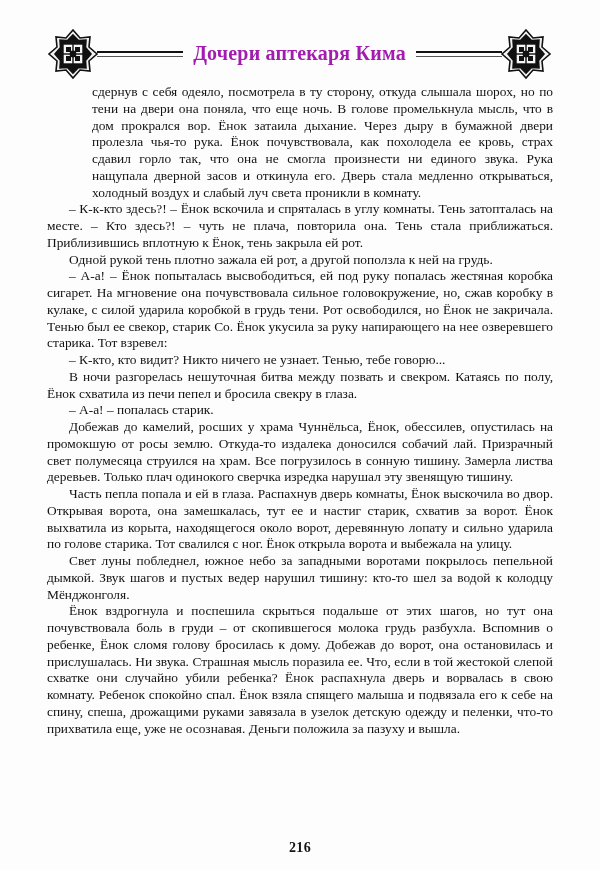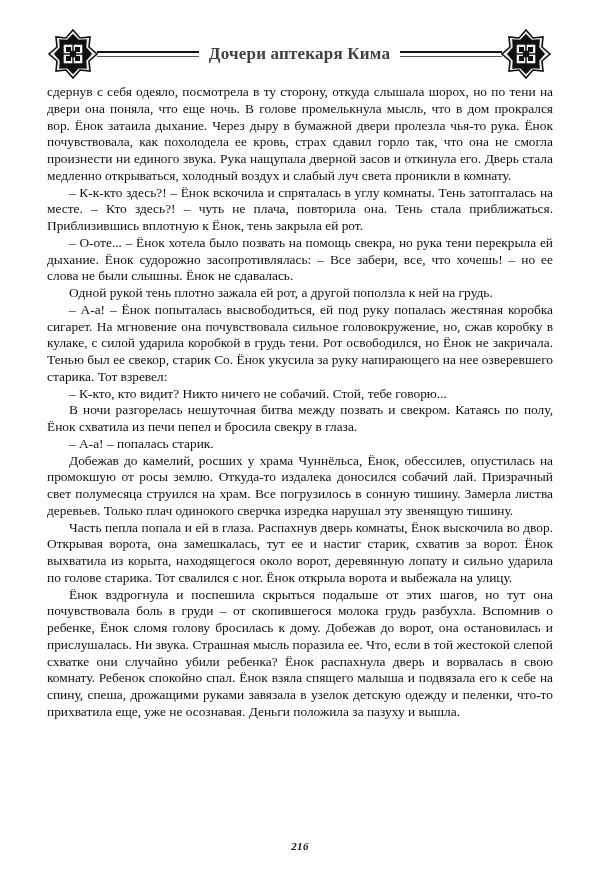--- a/index.html
+++ b/index.html
@@ -60,24 +60,24 @@
     background: #111;
   }
   .rule::before { top: 1px; }
   .rule::after  { top: 6px; height: 1px; background: #555; }
 
   .header-title {
     flex: 0 0 auto;
     padding: 0 12px;
     font-family: "Liberation Serif", "DejaVu Serif", serif;
     font-weight: bold;
-    font-size: 17px;
+    font-size: 20px;
     letter-spacing: 0.2px;
     white-space: nowrap;
-    color: #404040;
+    color: #a21caf;
     line-height: 1;
     transform: translateY(-1px);
   }
 
   
   .body-text {
     position: absolute;
     top: 84px;
     left: 47px;
     width: 506px;
@@ -89,34 +89,34 @@
     -webkit-font-smoothing: none;
   }
 
   .body-text p {
     margin: 0;
     text-indent: 22px;
     hyphens: manual;
   }
   .body-text p.no-indent {
     text-indent: 0;
+    margin-left: 45px;
   }
 
   
   .folio {
     position: absolute;
     left: 0;
     right: 0;
     top: 840px;
     text-align: center;
-    font-size: 11px;
+    font-size: 14px;
     font-weight: bold;
     color: #141414;
     letter-spacing: 0.3px;
-    font-style: italic;
   }
 </style>
 </head>
 <body>
 
 <div class="page">
 
   <div class="running-header">
 
     <span class="ornament">
@@ -157,26 +157,26 @@
           <rect x="28" y="28" width="5" height="5" fill="#111" stroke="none"></rect>
         </g>
       </svg>
     </span>
 
   </div>
 
   <div class="body-text">
     <p class="no-indent">сдернув с себя одеяло, посмотрела в ту сторону, откуда слышала шорох, но по тени на двери она поняла, что еще ночь. В голове промелькнула мысль, что в дом прокрался вор. Ёнок затаила дыхание. Через дыру в бумажной двери пролезла чья-то рука. Ёнок почувствовала, как похолодела ее кровь, страх сдавил горло так, что она не смогла произнести ни единого звука. Рука нащупала дверной засов и откинула его. Дверь стала медленно открываться, холодный воздух и слабый луч света проникли в комнату.</p>
     <p>– К-к-кто здесь?! – Ёнок вскочила и спряталась в углу комнаты. Тень затопталась на месте. – Кто здесь?! – чуть не плача, повторила она. Тень стала приближаться. Приблизившись вплотную к Ёнок, тень закрыла ей рот.</p>
-    <p>– О-оте... – Ёнок хотела было позвать на помощь свекра, но рука тени перекрыла ей дыхание. Ёнок судорожно засопротивлялась: – Все забери, все, что хочешь! – но ее слова не были слышны. Ёнок не сдавалась.</p>
     <p>Одной рукой тень плотно зажала ей рот, а другой поползла к ней на грудь.</p>
     <p>– А-а! – Ёнок попыталась высвободиться, ей под руку попалась жестяная коробка сигарет. На мгновение она почувствовала сильное головокружение, но, сжав коробку в кулаке, с силой ударила коробкой в грудь тени. Рот освободился, но Ёнок не закричала. Тенью был ее свекор, старик Со. Ёнок укусила за руку напирающего на нее озверевшего старика. Тот взревел:</p>
-    <p>– К-кто, кто видит? Никто ничего не собачий. Стой, тебе говорю...</p>
+    <p>– К-кто, кто видит? Никто ничего не узнает. Тенью, тебе говорю...</p>
     <p>В ночи разгорелась нешуточная битва между позвать и свекром. Катаясь по полу, Ёнок схватила из печи пепел и бросила свекру в глаза.</p>
     <p>– А-а! – попалась старик.</p>
     <p>Добежав до камелий, росших у храма Чуннёльса, Ёнок, обессилев, опустилась на промокшую от росы землю. Откуда-то издалека доносился собачий лай. Призрачный свет полумесяца струился на храм. Все погрузилось в сонную тишину. Замерла листва деревьев. Только плач одинокого сверчка изредка нарушал эту звенящую тишину.</p>
     <p>Часть пепла попала и ей в глаза. Распахнув дверь комнаты, Ёнок выскочила во двор. Открывая ворота, она замешкалась, тут ее и настиг старик, схватив за ворот. Ёнок выхватила из корыта, находящегося около ворот, деревянную лопату и сильно ударила по голове старика. Тот свалился с ног. Ёнок открыла ворота и выбежала на улицу.</p>
+    <p>Свет луны побледнел, южное небо за западными воротами покрылось пепельной дымкой. Звук шагов и пустых ведер нарушил тишину: кто-то шел за водой к колодцу Мёнджонголя.</p>
     <p>Ёнок вздрогнула и поспешила скрыться подальше от этих шагов, но тут она почувствовала боль в груди – от скопившегося молока грудь разбухла. Вспомнив о ребенке, Ёнок сломя голову бросилась к дому. Добежав до ворот, она остановилась и прислушалась. Ни звука. Страшная мысль поразила ее. Что, если в той жестокой слепой схватке они случайно убили ребенка? Ёнок распахнула дверь и ворвалась в свою комнату. Ребенок спокойно спал. Ёнок взяла спящего малыша и подвязала его к себе на спину, спеша, дрожащими руками завязала в узелок детскую одежду и пеленки, что-то прихватила еще, уже не осознавая. Деньги положила за пазуху и вышла.</p>
   </div>
 
   <div class="folio">216</div>
 
 </div>
 
 </body></html>

